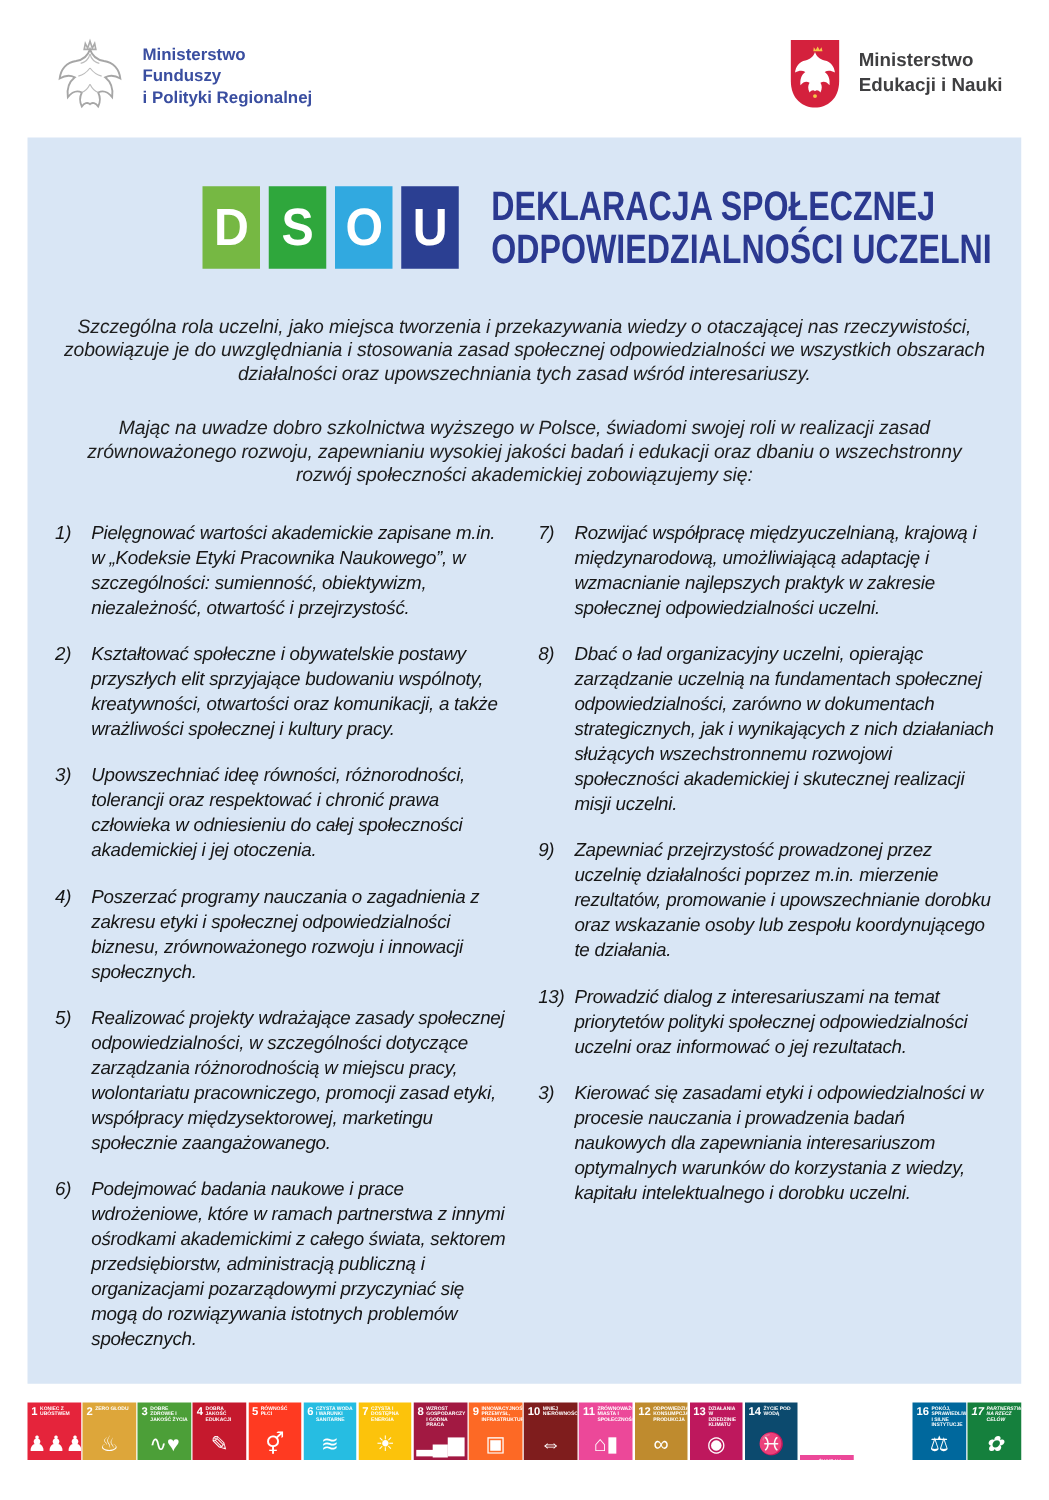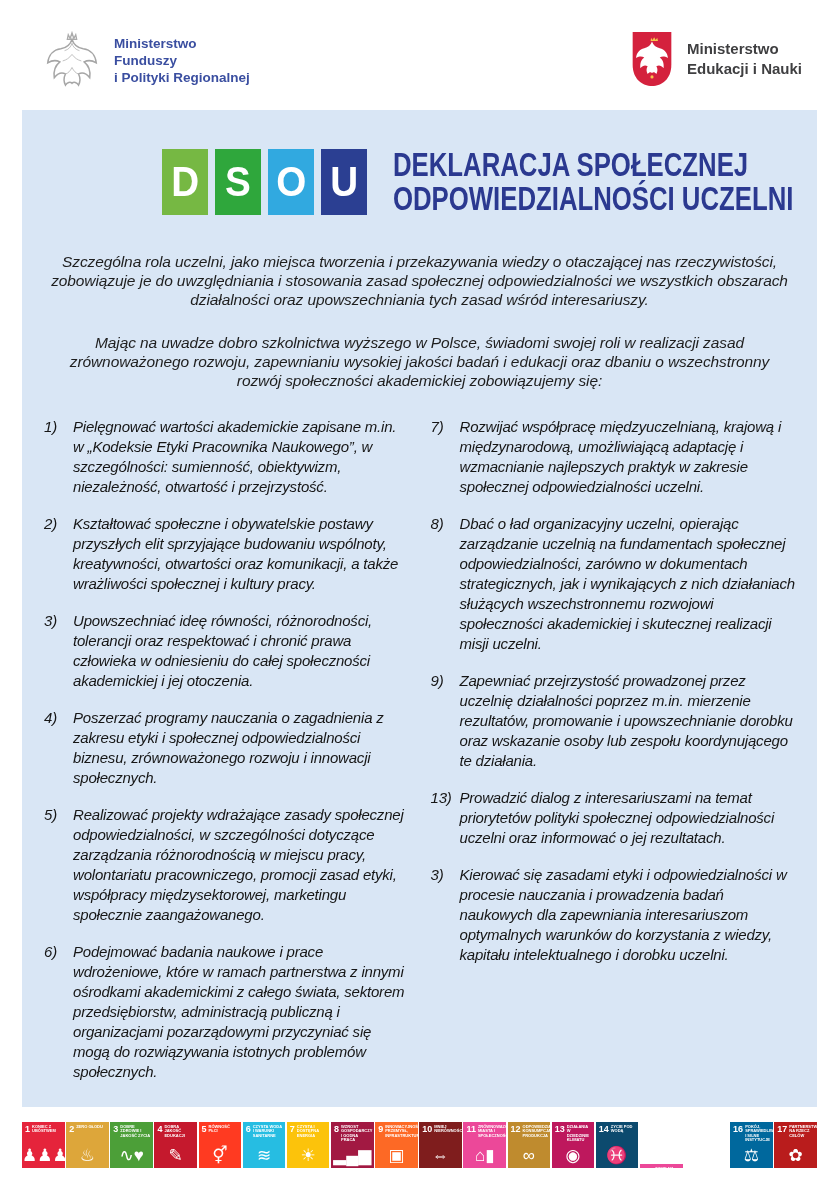--- a/index.html
+++ b/index.html
@@ -259,21 +259,21 @@
         </div>
         <div class="pict">♣</div>
       </div>
     <div class="sdg" style="background: rgb(0, 104, 157); margin-left: 46px;">
         <div class="head">
           <span class="n">16</span>
           <span class="t">POKÓJ, SPRAWIEDLIWOŚĆ I SILNE INSTYTUCJE</span>
         </div>
         <div class="pict">⚖</div>
       </div>
-    <div class="sdg" style="background: #b91c1c;">
+    <div class="sdg" style="background: #15803d; font-style: italic;">
         <div class="head">
           <span class="n">17</span>
           <span class="t">PARTNERSTWA NA RZECZ CELÓW</span>
         </div>
         <div class="pict">✿</div>
       </div>
   </div>
 
 </div>
 

